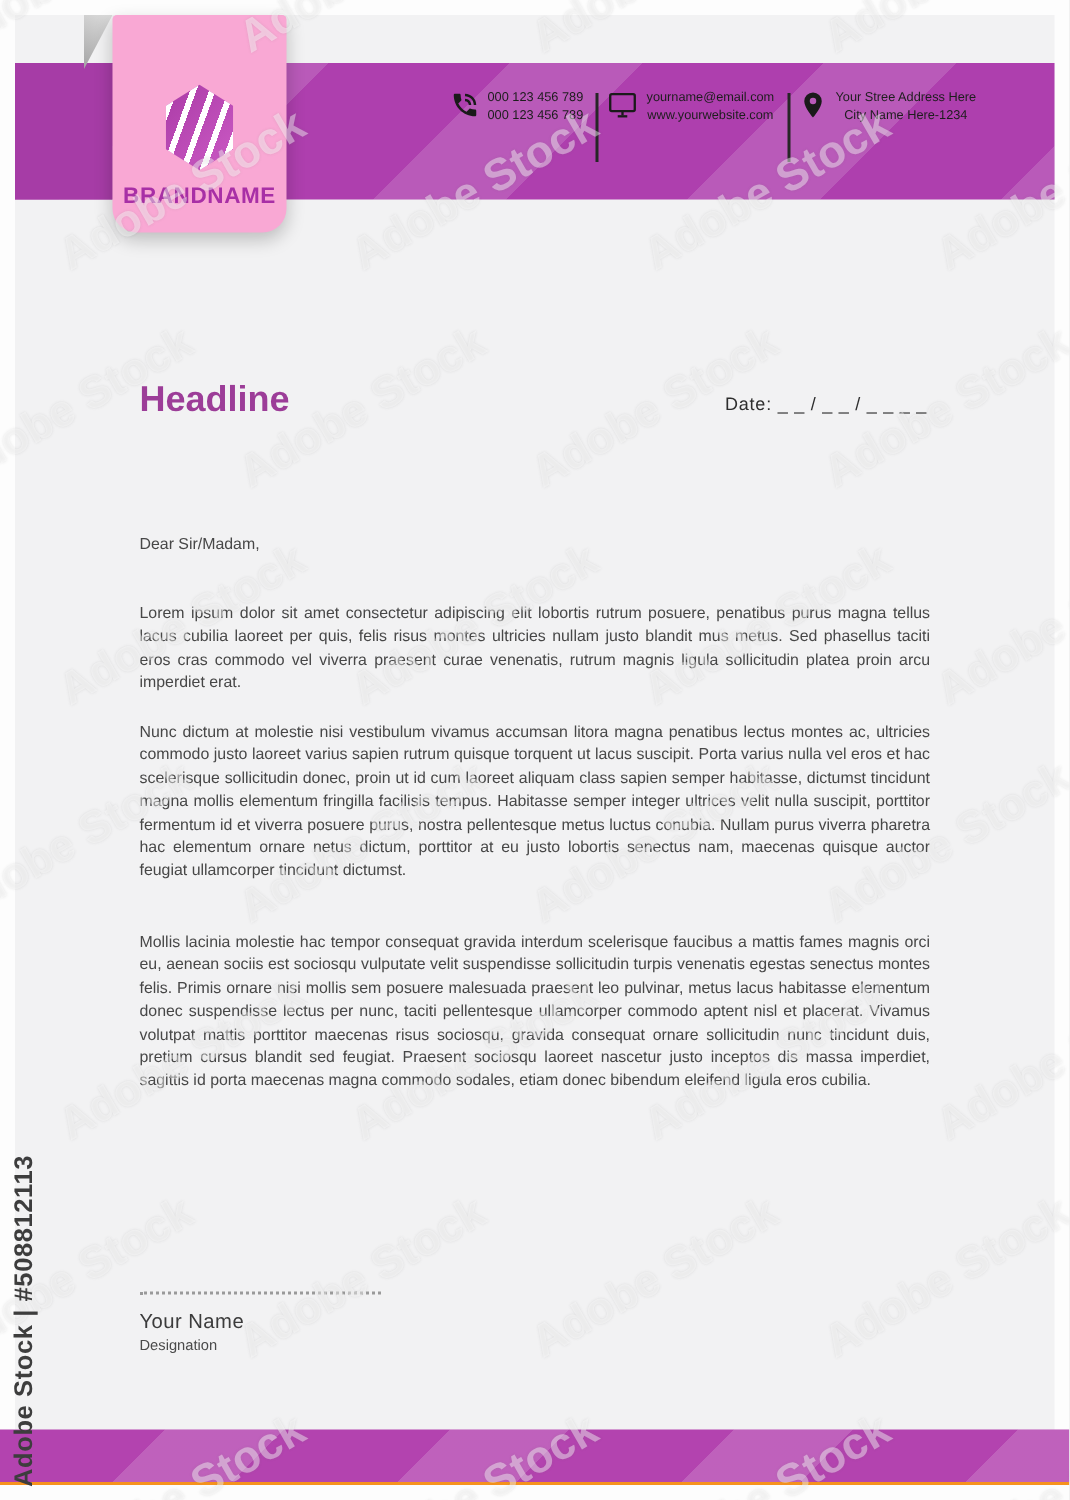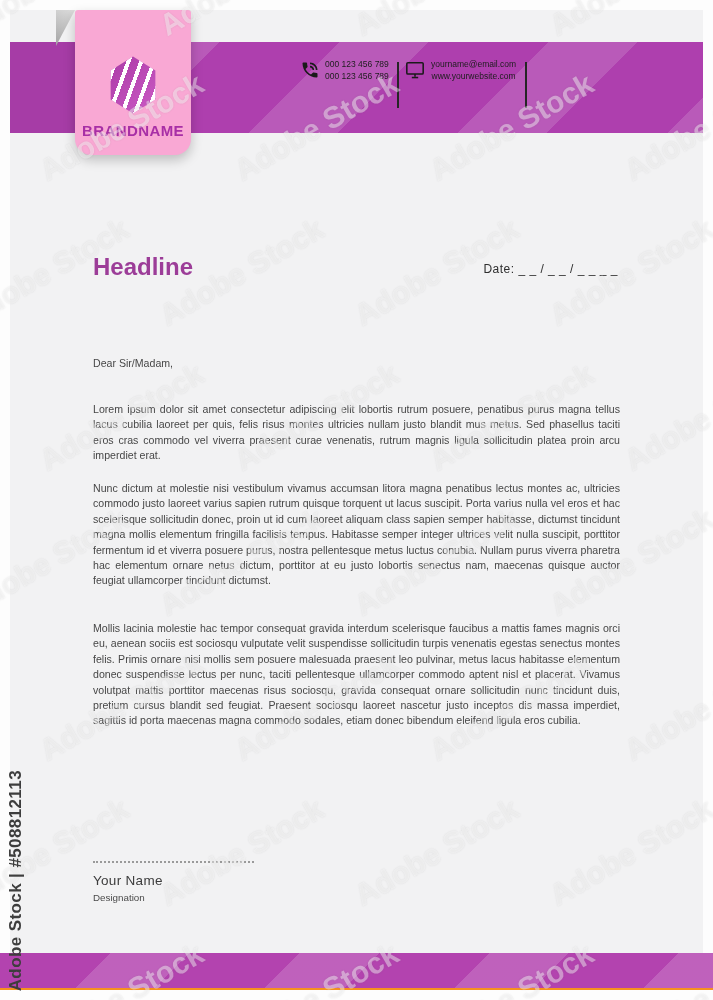--- a/index.html
+++ b/index.html
@@ -126,20 +126,31 @@
         </svg>
       </span>
       <div class="contact-lines">
         <div>yourname@email.com</div>
         <div>www.yourwebsite.com</div>
       </div>
     </div>
 
     <div class="contact-divider"></div>
 
+    <div class="contact-col col-3">
+      <span class="contact-icon">
+        <svg width="20" height="20" viewBox="0 0 24 24">
+          <path fill="#1a1a1a" fill-rule="evenodd" d="M12 2a7 7 0 0 0-7 7c0 5.25 7 13 7 13s7-7.75 7-13a7 7 0 0 0-7-7zm0 9.4a2.6 2.6 0 1 1 0-5.2 2.6 2.6 0 0 1 0 5.2z"></path>
+        </svg>
+      </span>
+      <div class="contact-lines">
+        <div>Your Stree Address Here</div>
+        <div>City Name Here-1234</div>
+      </div>
+    </div>
   </div>
 
   <div class="headline">Headline</div>
   <div class="date-line">Date: _ _ / _ _ / _ _ _ _</div>
 
   <p class="letter-text salutation">Dear Sir/Madam,</p>
   <p class="letter-text para-1">Lorem ipsum dolor sit amet consectetur adipiscing elit lobortis rutrum posuere, penatibus purus magna tellus lacus cubilia laoreet per quis, felis risus montes ultricies nullam justo blandit mus metus. Sed phasellus taciti eros cras commodo vel viverra praesent curae venenatis, rutrum magnis ligula sollicitudin platea proin arcu imperdiet erat.</p>
   <p class="letter-text para-2">Nunc dictum at molestie nisi vestibulum vivamus accumsan litora magna penatibus lectus montes ac, ultricies commodo justo laoreet varius sapien rutrum quisque torquent ut lacus suscipit. Porta varius nulla vel eros et hac scelerisque sollicitudin donec, proin ut id cum laoreet aliquam class sapien semper habitasse, dictumst tincidunt magna mollis elementum fringilla facilisis tempus. Habitasse semper integer ultrices velit nulla suscipit, porttitor fermentum id et viverra posuere purus, nostra pellentesque metus luctus conubia. Nullam purus viverra pharetra hac elementum ornare netus dictum, porttitor at eu justo lobortis senectus nam, maecenas quisque auctor feugiat ullamcorper tincidunt dictumst.</p>
   <p class="letter-text para-3">Mollis lacinia molestie hac tempor consequat gravida interdum scelerisque faucibus a mattis fames magnis orci eu, aenean sociis est sociosqu vulputate velit suspendisse sollicitudin turpis venenatis egestas senectus montes felis. Primis ornare nisi mollis sem posuere malesuada praesent leo pulvinar, metus lacus habitasse elementum donec suspendisse lectus per nunc, taciti pellentesque ullamcorper commodo aptent nisl et placerat. Vivamus volutpat mattis porttitor maecenas risus sociosqu, gravida consequat ornare sollicitudin nunc tincidunt duis, pretium cursus blandit sed feugiat. Praesent sociosqu laoreet nascetur justo inceptos dis massa imperdiet, sagittis id porta maecenas magna commodo sodales, etiam donec bibendum eleifend ligula eros cubilia.</p>
 

